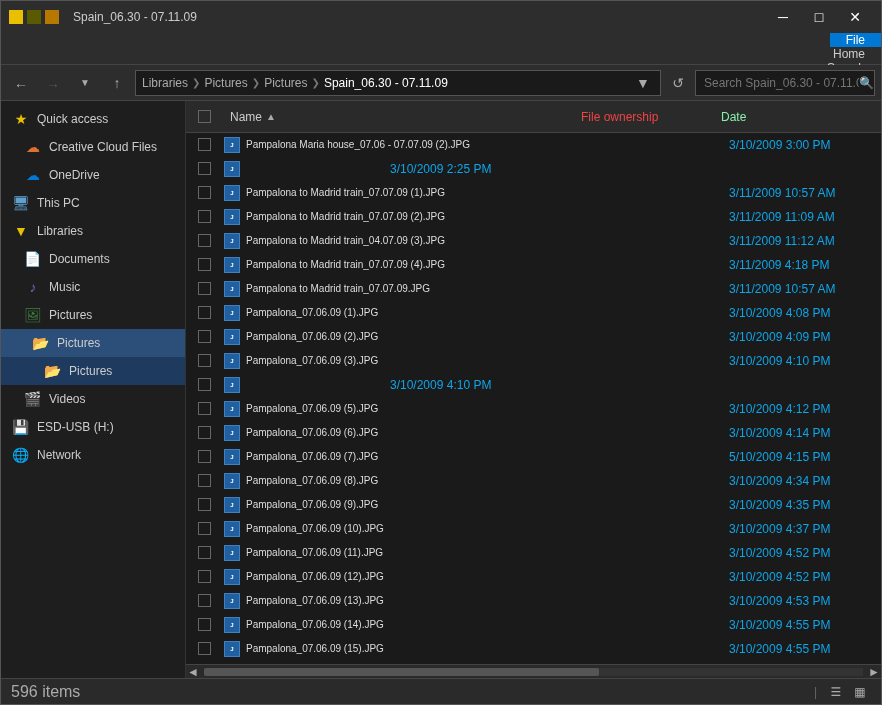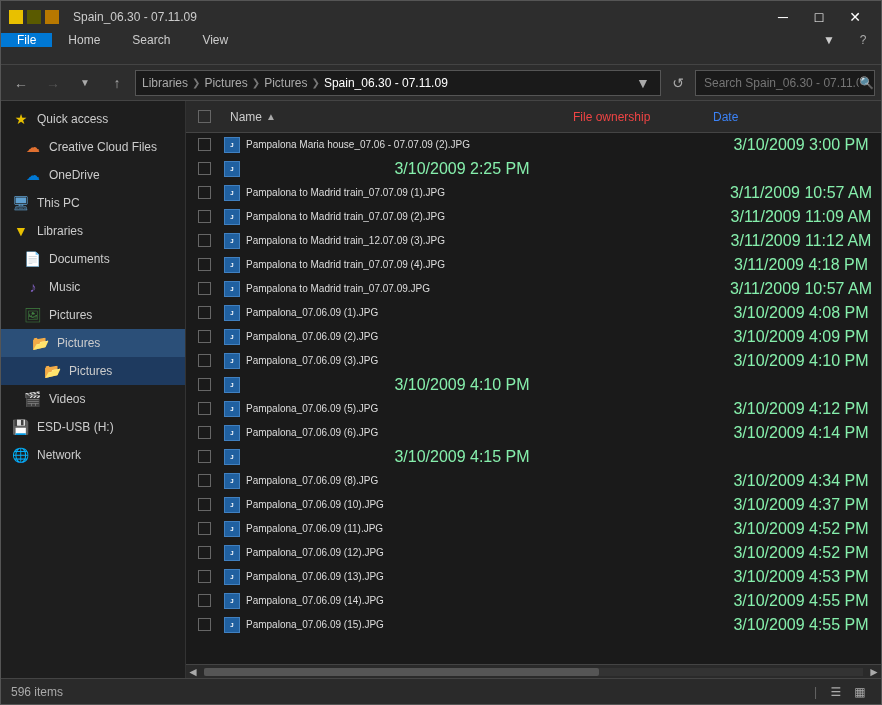--- a/index.html
+++ b/index.html
@@ -72,23 +72,24 @@
       background: transparent;
       border: none;
       color: #fff;
     }
 
     
     .menu-bar {
       background: #2d2d2d;
       height: 32px;
       display: flex;
-      align-items: flex-start;
+      align-items: flex-end;
       flex-shrink: 0;
       border-bottom: 1px solid #444;
+      flex-direction: column;
     }
     .menu-item {
       padding: 0 16px;
       display: flex;
       align-items: center;
       font-size: 12px;
       color: #ccc;
       cursor: pointer;
     }
     .menu-item.active {
@@ -225,21 +226,20 @@
     }
 
     
     .col-headers {
       display: flex;
       align-items: center;
       height: 32px;
       background: #2a2a2a;
       border-bottom: 1px solid #444;
       flex-shrink: 0;
-      padding-right: 8px;
     }
     .col-checkbox {
       width: 36px;
       display: flex;
       align-items: center;
       justify-content: center;
       flex-shrink: 0;
     }
     .col-name {
       flex: 1;
@@ -257,21 +257,21 @@
       color: #ef4444;
       font-size: 12px;
       display: flex;
       align-items: center;
       cursor: pointer;
       flex-shrink: 0;
     }
     .col-date {
       width: 160px;
       padding: 0 8px;
-      color: #3b82f6;
+      color: #86efac;
       font-size: 12px;
       display: flex;
       align-items: center;
       cursor: pointer;
       flex-shrink: 0;
     }
     .col-sort-icon { color: #aaa; font-size: 10px; }
     .scrollbar-spacer { width: 8px; flex-shrink: 0; }
 
     
@@ -319,25 +319,24 @@
     .file-ownership {
       width: 140px;
       padding: 0 8px;
       color: #ddd;
       font-size: 12px;
       flex-shrink: 0;
     }
     .file-date {
       width: 160px;
       padding: 0 8px;
-      color: #86efac;
-      font-size: 16px;
+      color: #0ea5e9;
+      font-size: 12px;
       flex-shrink: 0;
       white-space: nowrap;
-      text-align: center;
     }
 
     
     .h-scroll-area {
       height: 14px;
       background: #2a2a2a;
       display: flex;
       align-items: center;
       border-top: 1px solid #444;
     }
@@ -363,21 +362,21 @@
       background: #2a2a2a;
       display: flex;
       align-items: center;
       padding: 0 10px;
       border-top: 1px solid #444;
       flex-shrink: 0;
       gap: 8px;
     }
     .status-text {
       color: #aaa;
-      font-size: 12px;
+      font-size: 16px;
       flex: 1;
     }
     .status-view-btns {
       display: flex;
       gap: 2px;
     }
     .status-view-btn {
       width: 22px;
       height: 20px;
       background: transparent;
@@ -612,21 +611,21 @@
       <div class="file-ownership"></div>
       <div class="file-date">3/11/2009 11:09 AM</div>
     </div>
           <div class="file-row">
       <div class="file-checkbox">
         <div class="cb"></div>
       </div>
       <div class="file-icon">
         <div class="jpg-icon">J</div>
       </div>
-      <div class="file-name">Pampalona to Madrid train_12.07.09 (3).JPG</div>
+      <div class="file-name">Pampalona to Madrid train_04.07.09 (3).JPG</div>
       <div class="file-ownership"></div>
       <div class="file-date">3/11/2009 11:12 AM</div>
     </div>
           <div class="file-row">
       <div class="file-checkbox">
         <div class="cb"></div>
       </div>
       <div class="file-icon">
         <div class="jpg-icon">J</div>
       </div>
@@ -710,33 +709,45 @@
       <div class="file-ownership"></div>
       <div class="file-date">3/10/2009 4:14 PM</div>
     </div>
           <div class="file-row">
       <div class="file-checkbox">
         <div class="cb"></div>
       </div>
       <div class="file-icon">
         <div class="jpg-icon">J</div>
       </div>
-      <div class="file-ownership"></div>
-      <div class="file-date">3/10/2009 4:15 PM</div>
+      <div class="file-name">Pampalona_07.06.09 (7).JPG</div>
+      <div class="file-ownership"></div>
+      <div class="file-date">5/10/2009 4:15 PM</div>
     </div>
           <div class="file-row">
       <div class="file-checkbox">
         <div class="cb"></div>
       </div>
       <div class="file-icon">
         <div class="jpg-icon">J</div>
       </div>
       <div class="file-name">Pampalona_07.06.09 (8).JPG</div>
       <div class="file-ownership"></div>
       <div class="file-date">3/10/2009 4:34 PM</div>
+    </div>
+          <div class="file-row">
+      <div class="file-checkbox">
+        <div class="cb"></div>
+      </div>
+      <div class="file-icon">
+        <div class="jpg-icon">J</div>
+      </div>
+      <div class="file-name">Pampalona_07.06.09 (9).JPG</div>
+      <div class="file-ownership"></div>
+      <div class="file-date">3/10/2009 4:35 PM</div>
     </div>
           <div class="file-row">
       <div class="file-checkbox">
         <div class="cb"></div>
       </div>
       <div class="file-icon">
         <div class="jpg-icon">J</div>
       </div>
       <div class="file-name">Pampalona_07.06.09 (10).JPG</div>
       <div class="file-ownership"></div>

